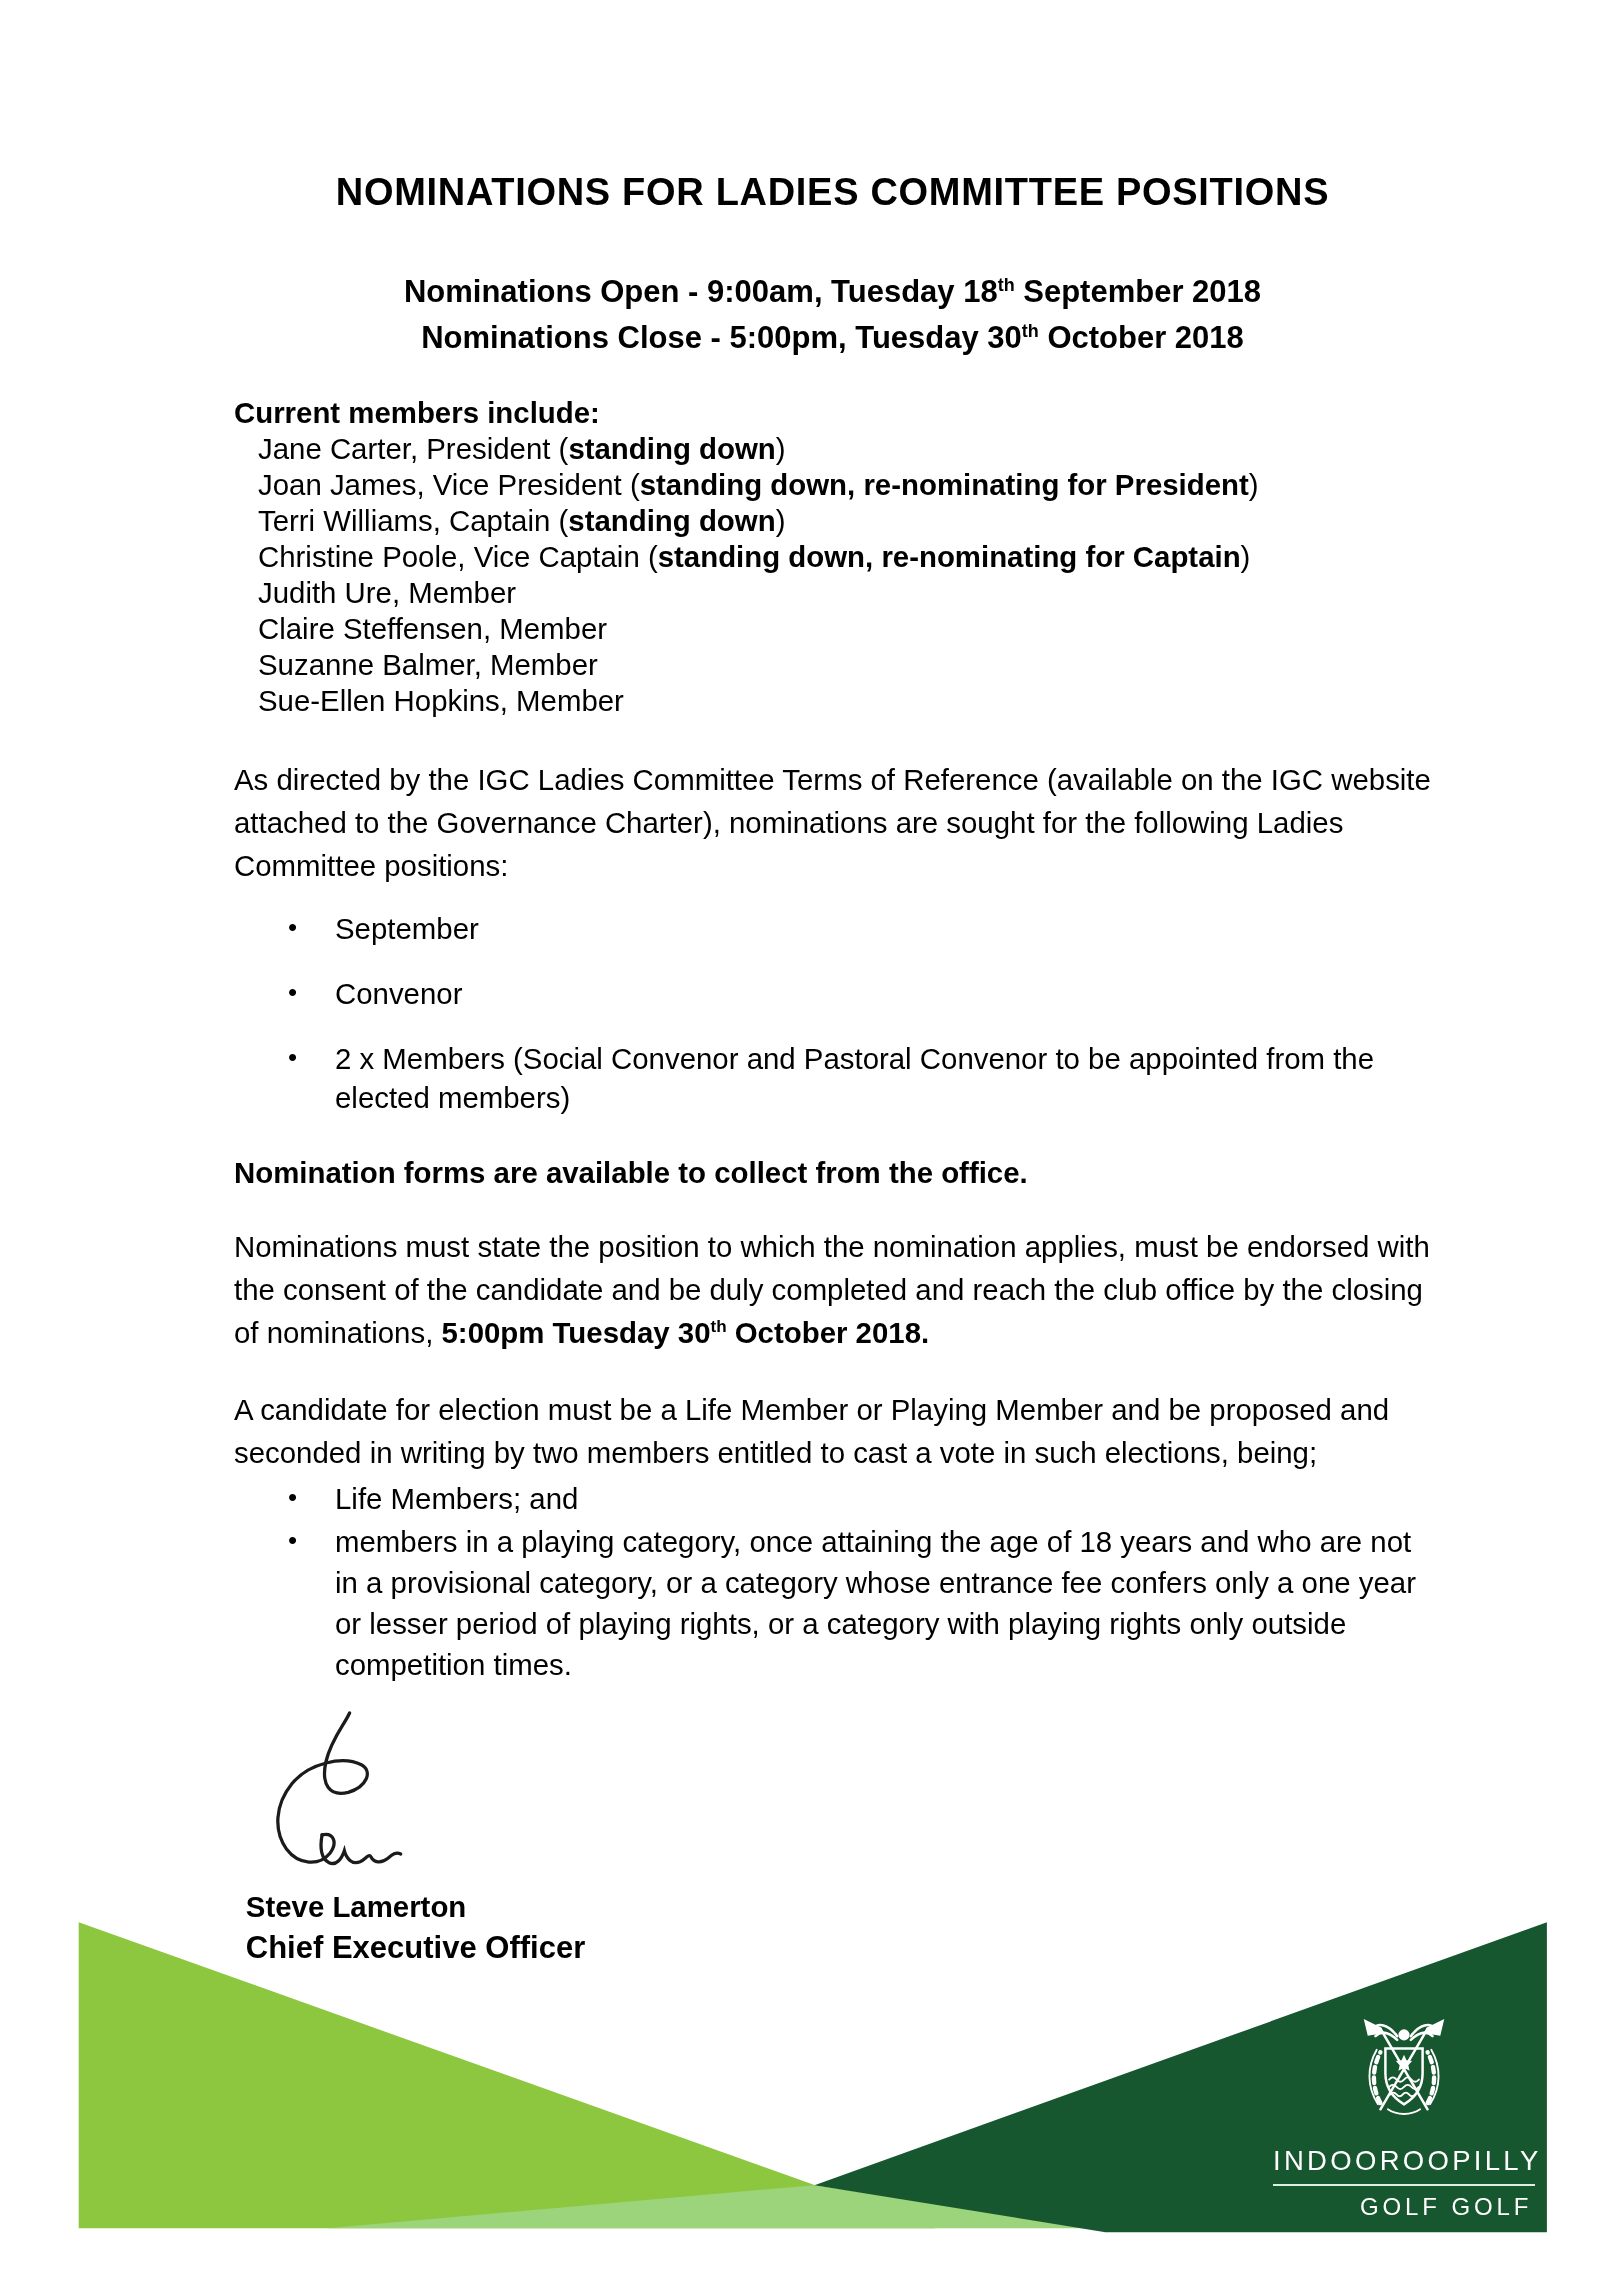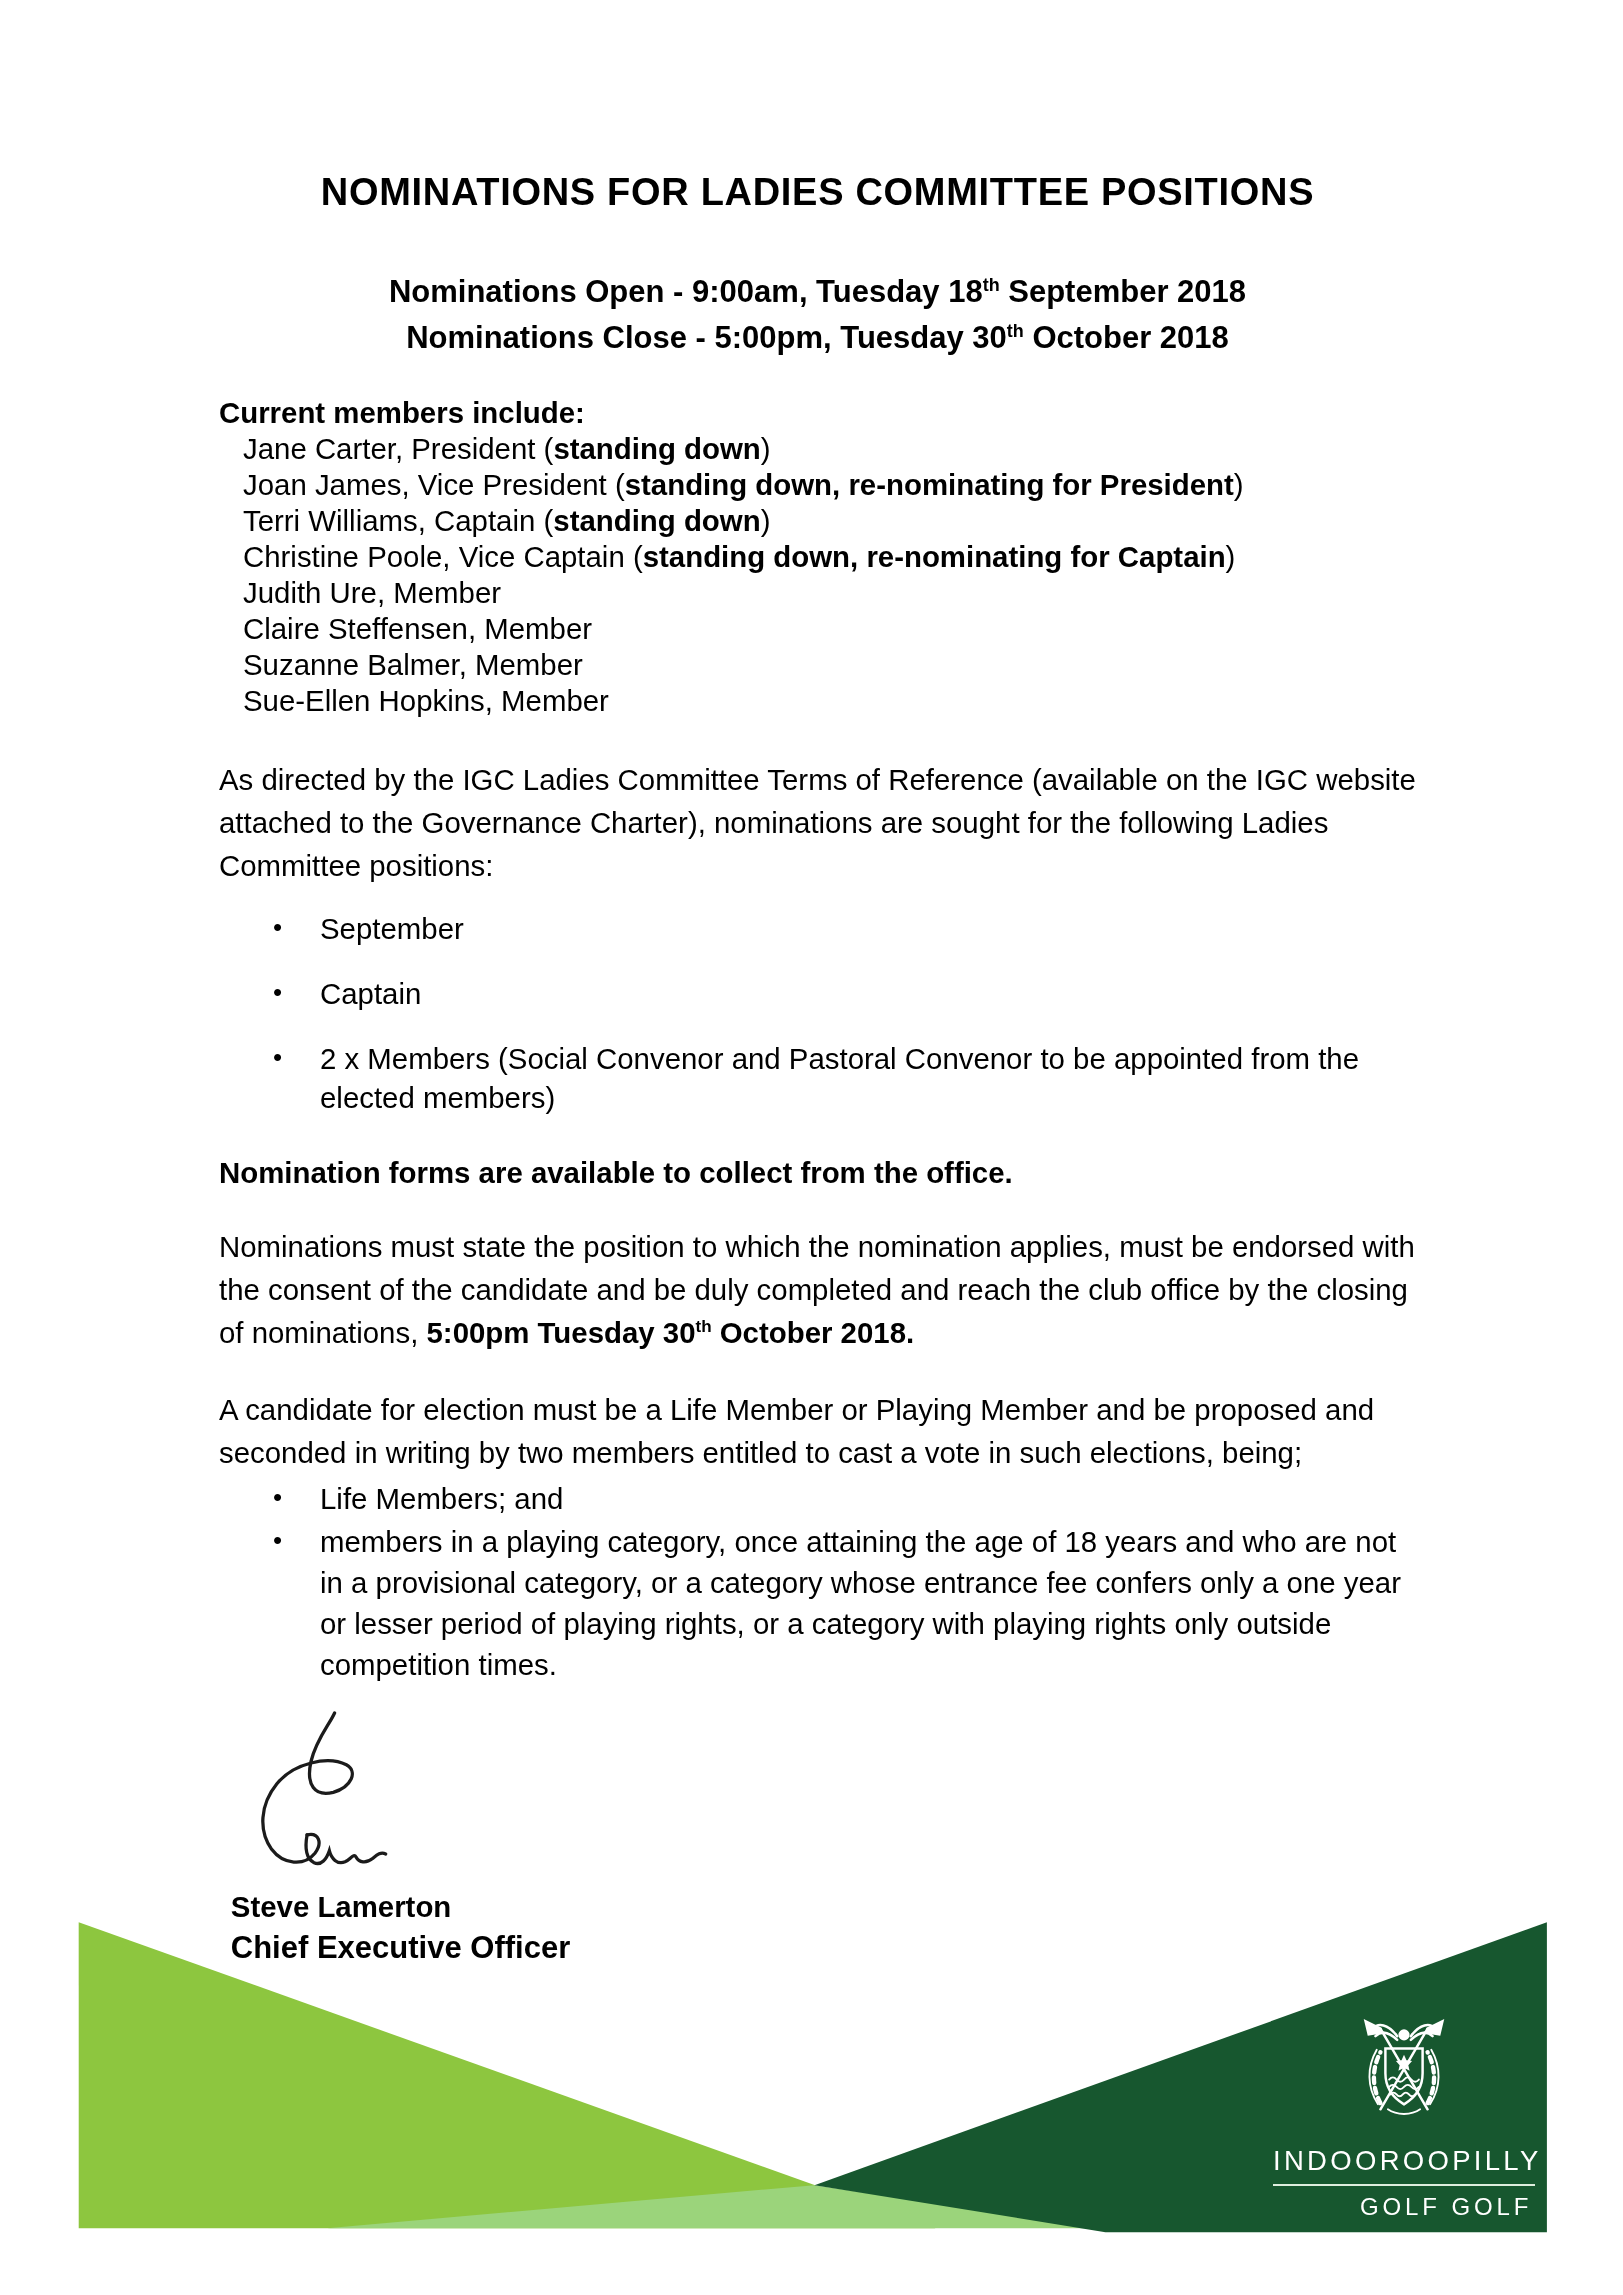--- a/index.html
+++ b/index.html
@@ -5,21 +5,21 @@
   html,body{margin:0;padding:0;background:#ffffff;}
   .page{
     position:relative;
     width:1623px;height:2295px;
     background:#ffffff;
     font-family:"Liberation Sans", sans-serif;
     color:#000;
     overflow:hidden;
   }
   .content{
-    position:absolute;left:219px;top:171px;width:1197px;
+    position:absolute;left:234px;top:171px;width:1197px;
   }
   .doc-title{
     font-size:38px;font-weight:bold;text-align:center;
     letter-spacing:0.7px;line-height:43px;margin:0;
   }
   .subtitle-block{margin-top:55px;text-align:center;}
   .subtitle-line{font-size:31px;font-weight:bold;line-height:46px;}
   .members-heading{margin-top:33px;font-size:29.4px;font-weight:bold;line-height:37px;}
   .members-list{margin-left:24px;}
   .member-line{font-size:29.4px;line-height:36px;}
@@ -75,21 +75,21 @@
 
     <div class="body-par" style="margin-top:39px">As directed by the IGC Ladies Committee Terms of Reference (available on the IGC website attached to the Governance Charter), nominations are sought for the following Ladies Committee positions:</div>
 
     <div class="bullet-list-1">
       <div class="bullet-item">
         <span class="dot">•</span>
         <span>September</span>
       </div>
       <div class="bullet-item">
         <span class="dot">•</span>
-        <span>Captain</span>
+        <span>Convenor</span>
       </div>
       <div class="bullet-item">
         <span class="dot">•</span>
         <span>2 x Members (Social Convenor and Pastoral Convenor to be appointed from the elected members)</span>
       </div>
     </div>
 
     <div class="office-note">Nomination forms are available to collect from the office.</div>
 
     <div class="body-par"><span>Nominations must state the position to which the nomination applies, must be endorsed with the consent of the candidate and be duly completed and reach the club office by the closing of nominations, </span><span style="font-weight: bold;">5:00pm Tuesday 30</span><sup style="font-weight: bold;">th</sup><span style="font-weight: bold;"> October 2018.</span></div>

